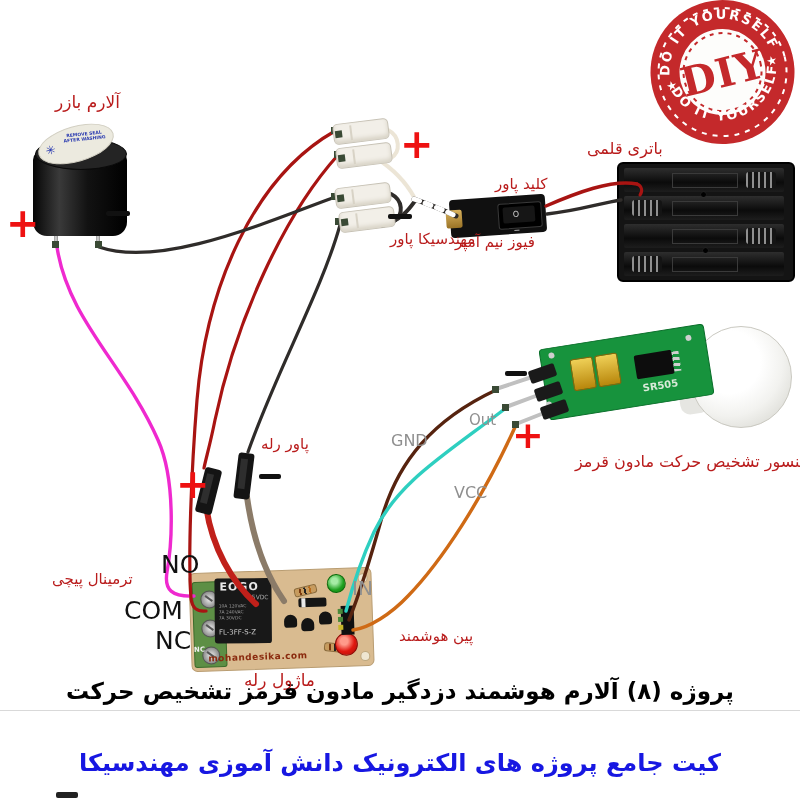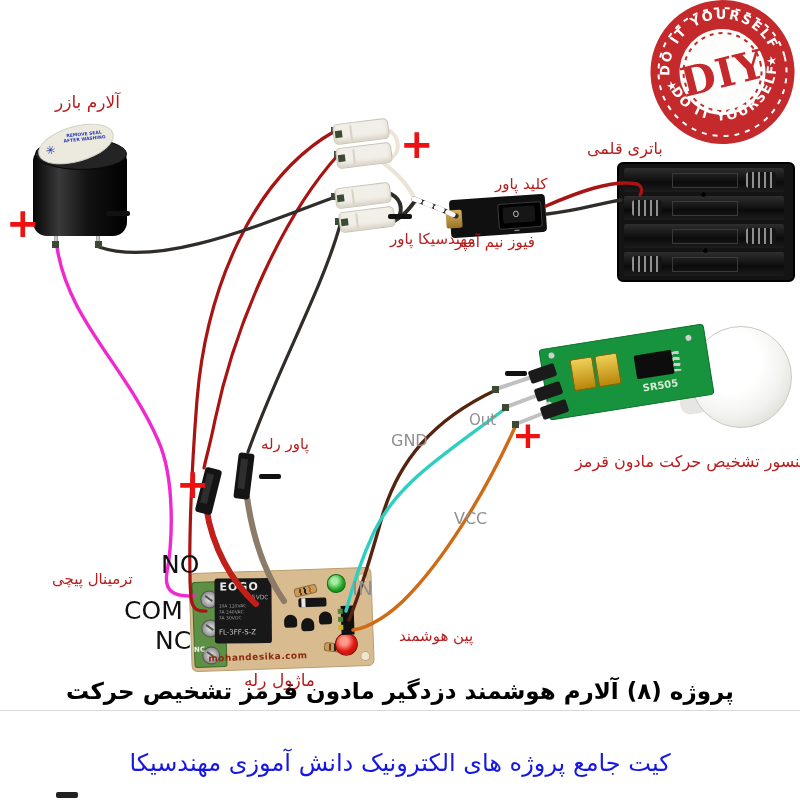--- a/index.html
+++ b/index.html
@@ -88,21 +88,21 @@
     border:1px solid #0a6a0a;background:radial-gradient(circle at 40% 35%,#a5eca5 0 20%,#1fa01f 60%,#0c7a0c);}
   .ledr{position:absolute;left:143px;top:64px;width:21px;height:21px;border-radius:50%;
     border:1px solid #8a0a06;background:radial-gradient(circle at 40% 35%,#ff9a8a 0 20%,#e01810 55%,#a80e08);}
   .header3{position:absolute;left:150px;top:37px;width:13px;height:29px;background:#101010;}
   .hpin{position:absolute;left:147px;width:5px;height:5px;}
   .site{position:absolute;left:16px;top:80px;color:#8a2a0e;font-size:9px;font-weight:bold;letter-spacing:.5px;}
   .ncsilk{position:absolute;left:2px;top:72px;color:#f2f2f2;font-size:7px;font-weight:bold;}
   
   .divider{left:0;top:710px;width:800px;height:1px;background:#d9d9d9;}
   .cap1{left:0;top:678px;width:800px;text-align:center;font-size:23px;font-weight:bold;color:#000000;}
-  .cap2{left:0;top:749px;width:800px;text-align:center;font-size:24px;font-weight:normal;color:#1717e2;}
+  .cap2{left:0;top:749px;width:800px;text-align:center;font-size:24px;font-weight:bold;color:#1717e2;}
   .cutoff{left:56px;top:792px;width:22px;height:6px;background:#222;border-radius:2px;}
   .lbl{font-size:15px;}
 </style>
 </head>
 <body>
 
 <div class="abs z1 pin" style="left:54px;top:220px;height:26px"></div>
 <div class="abs z1 pin" style="left:96px;top:220px;height:26px"></div>
 <div class="abs z1 buzzer-body"></div>
 <div class="abs z1 buzzer-cap"></div>
@@ -289,21 +289,21 @@
 <div class="abs z4 fa lbl" style="left:390px;top:230px">مهندسیکا پاور</div>
 
 <div class="abs z4 fa lbl" style="left:495px;top:175px">کلید پاور</div>
 <div class="abs z4 fa lbl" style="left:455px;top:233px">فیوز نیم آمپر</div>
 <div class="abs z4 fa" style="left:587px;top:139px;font-size:16px">باتری قلمی</div>
 
 <div class="abs z4 minus" style="left:505px;top:371px;width:22px"></div>
 <div class="abs z4 plus" style="left:512px;top:416px;font-size:38px">+</div>
 <div class="abs z4 muted" style="left:469px;top:411px;font-size:15px">Out</div>
 <div class="abs z4 muted" style="left:391px;top:431px;font-size:16px">GND</div>
-<div class="abs z4 muted" style="left:454px;top:509px;font-size:16px">VCC</div>
+<div class="abs z4 muted" style="left:454px;top:483px;font-size:16px">VCC</div>
 <div class="abs z4 fa" style="left:575px;top:452px;font-size:16px">سنسور تشخیص  حرکت مادون قرمز</div>
 
 <div class="abs z4 fa lbl" style="left:261px;top:435px">پاور رله</div>
 <div class="abs z4 minus" style="left:259px;top:474px;width:22px"></div>
 <div class="abs z4 plus" style="left:176px;top:464px">+</div>
 
 <div class="abs z4" style="left:161px;top:550px;font-size:25px;color:#111">NO</div>
 <div class="abs z4 fa lbl" style="left:52px;top:570px">ترمینال پیچی</div>
 <div class="abs z4" style="left:124px;top:596px;font-size:25px;color:#111">COM</div>
 <div class="abs z4" style="left:155px;top:626px;font-size:25px;color:#111">NC</div>

